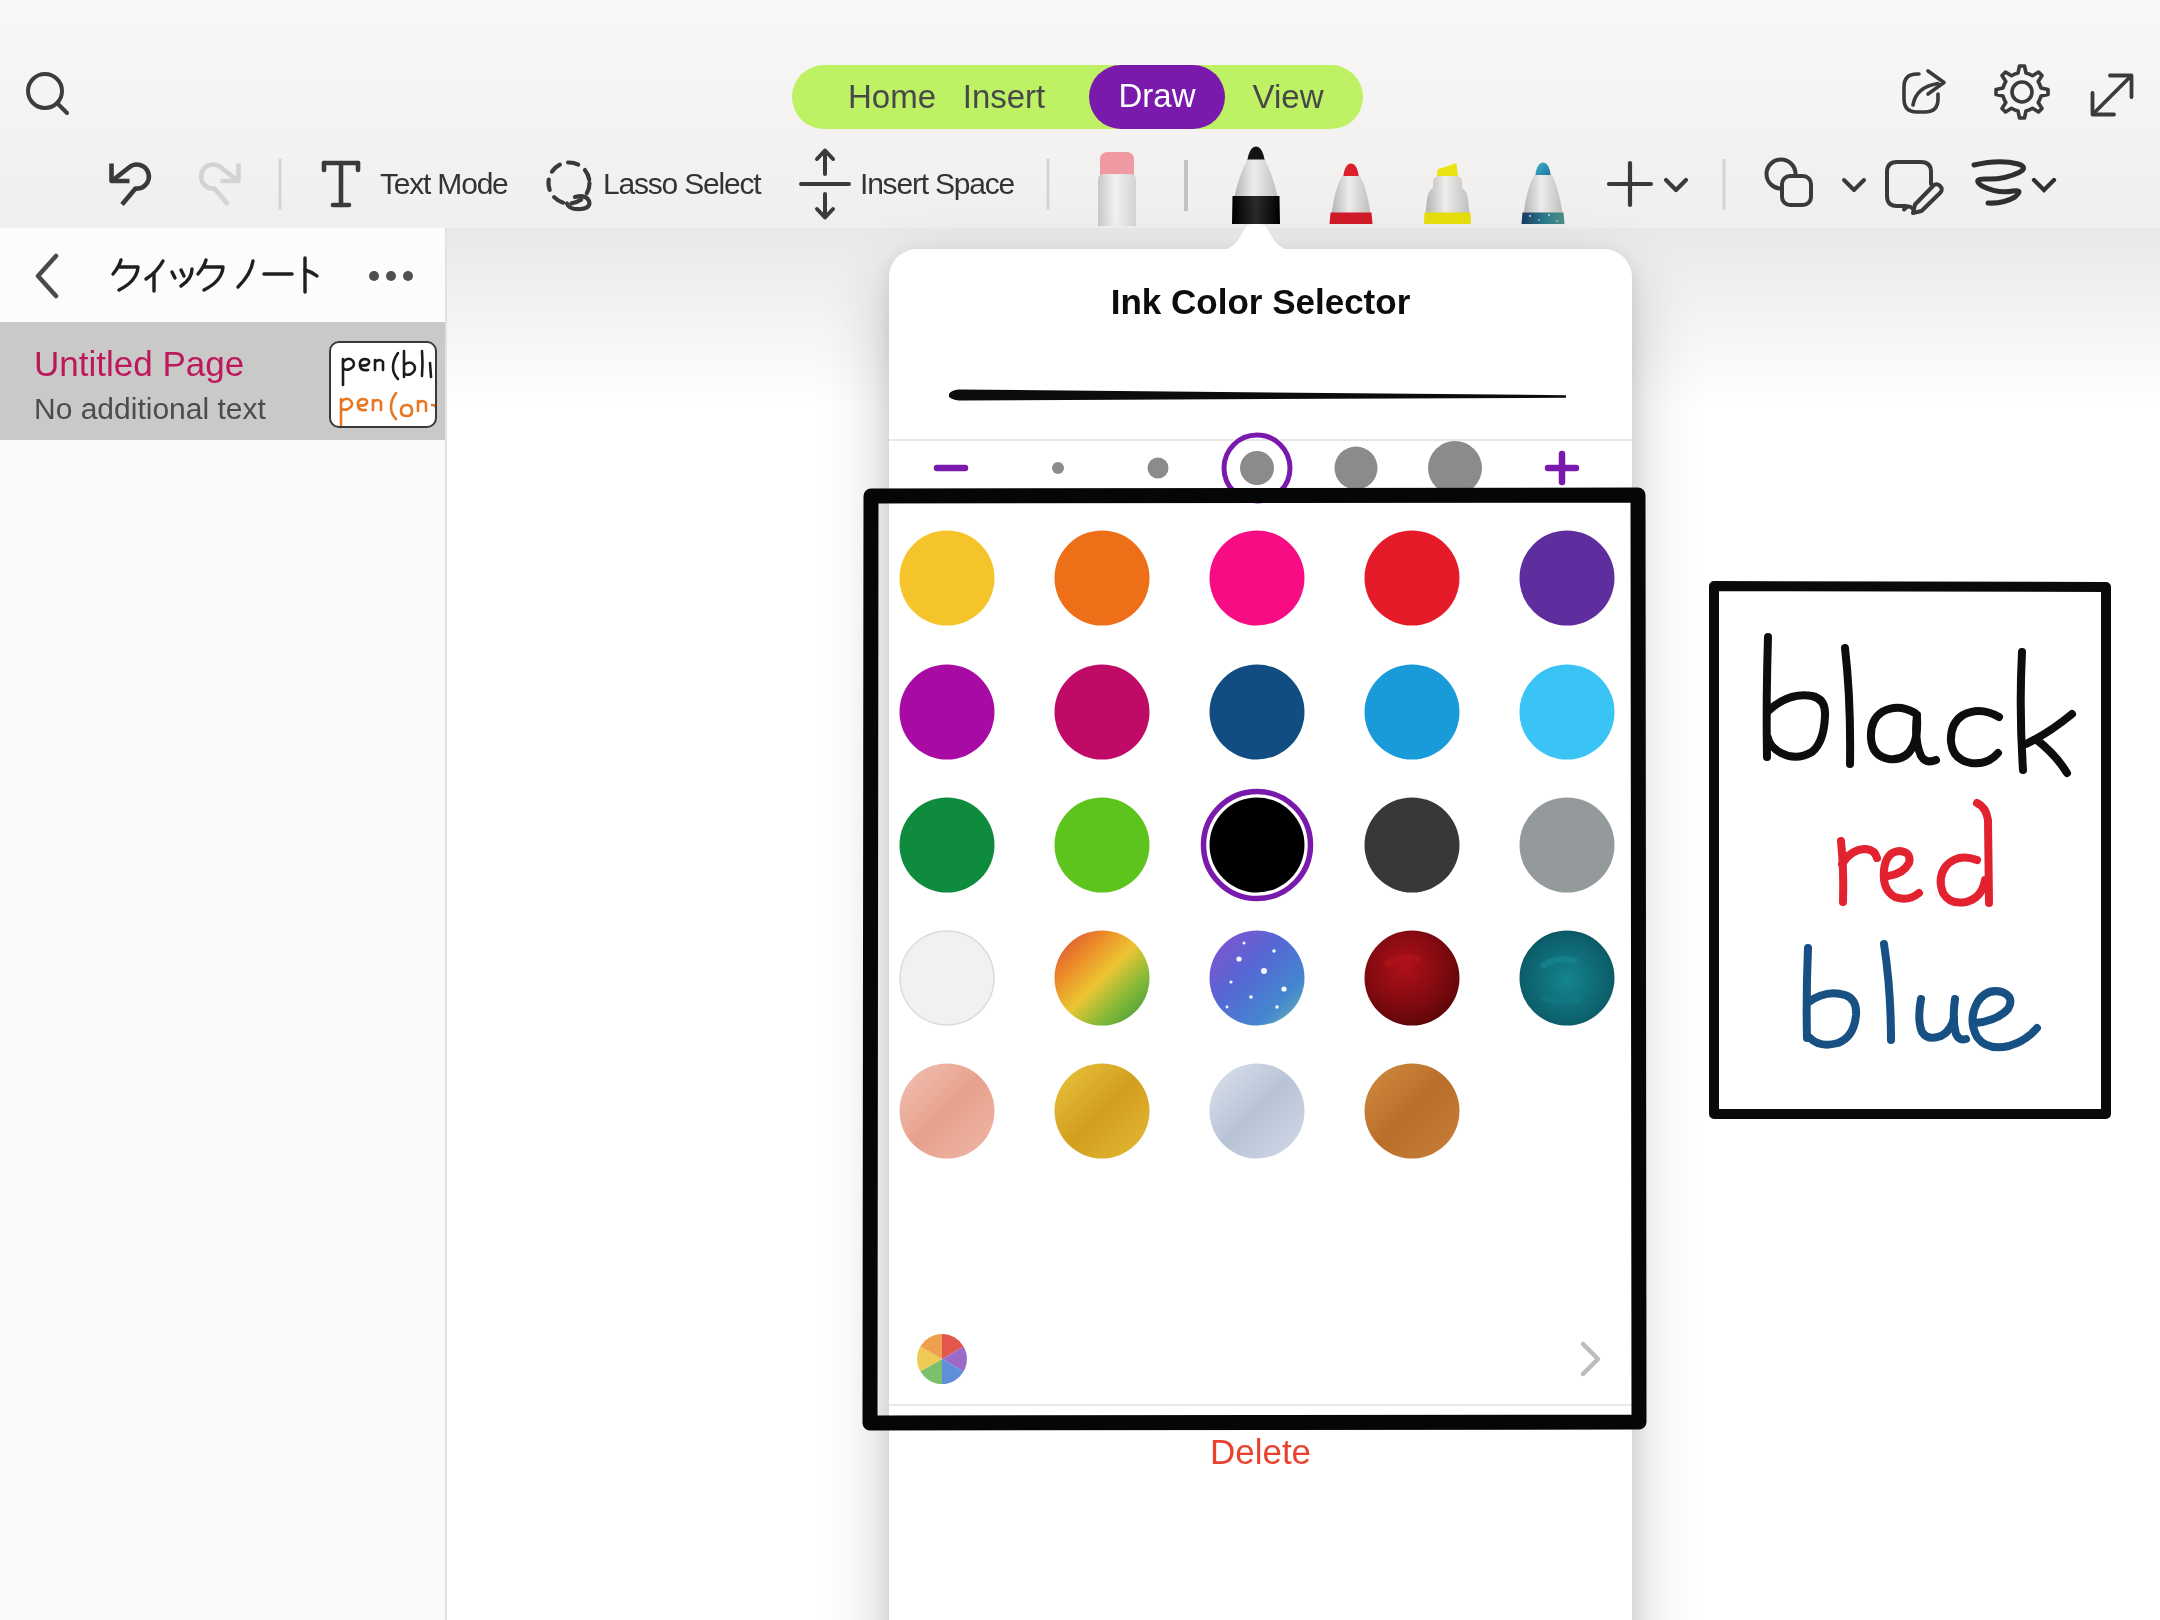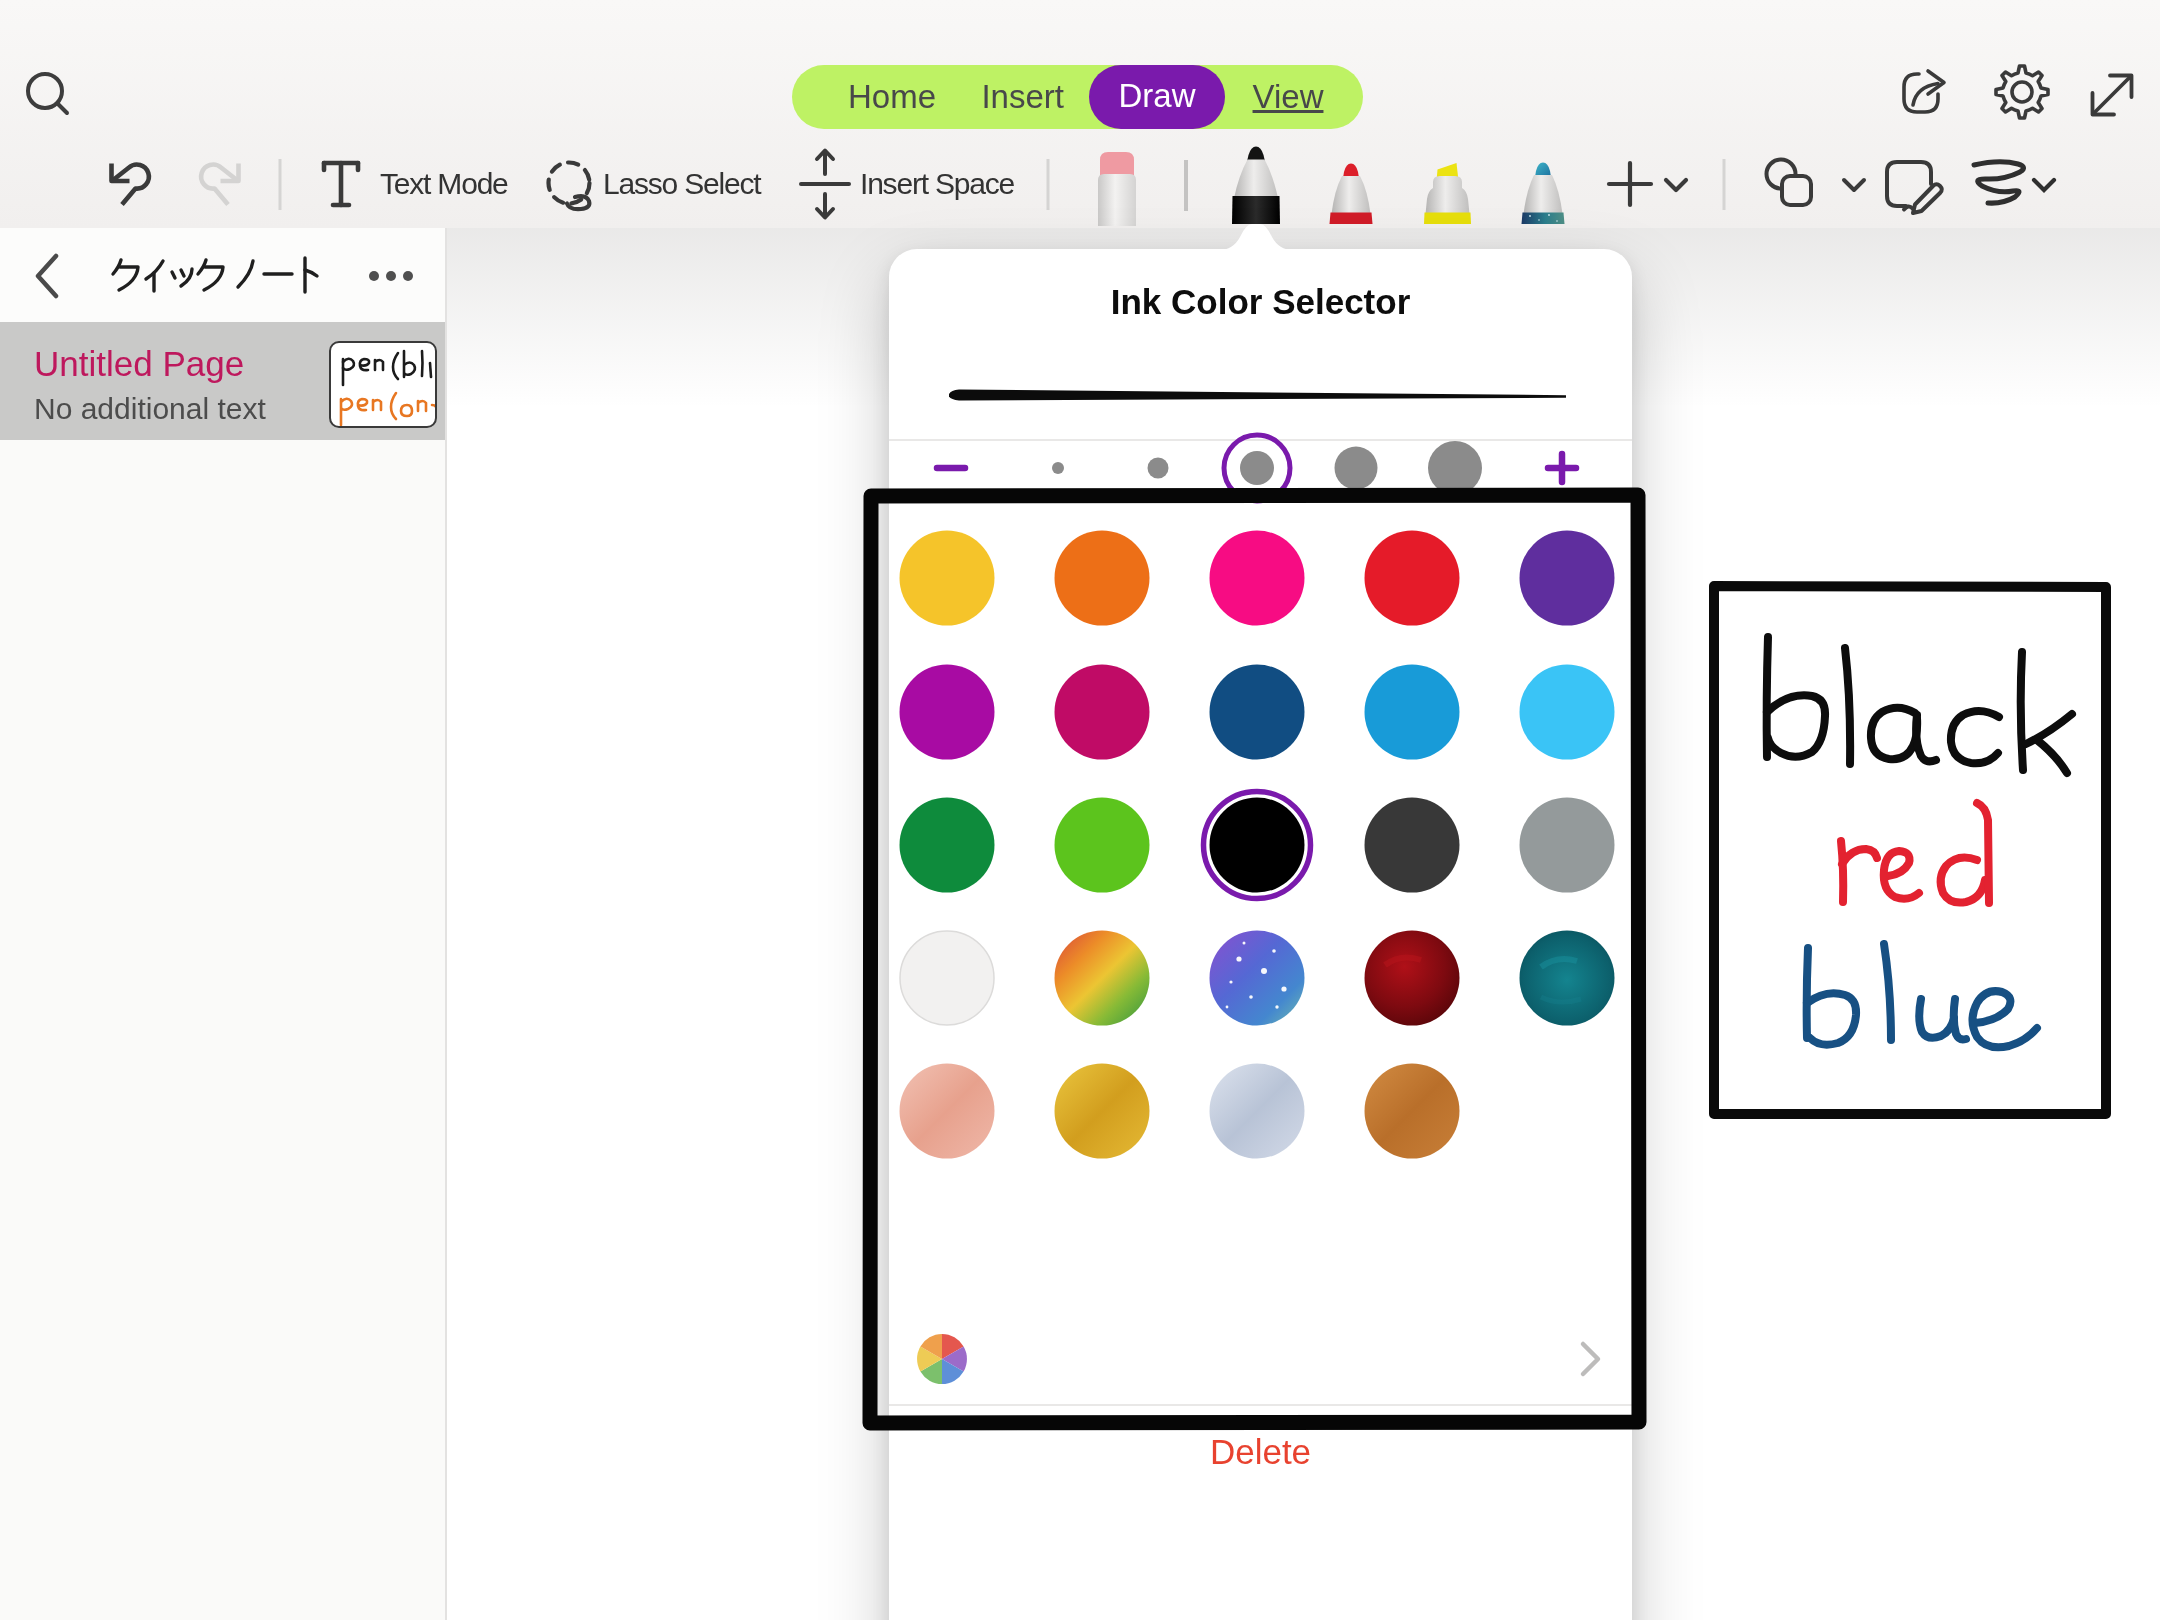--- a/index.html
+++ b/index.html
@@ -202,23 +202,23 @@
         <stop offset="0" stop-color="#1c3a66"></stop>
             <stop offset="0.55" stop-color="#2b7d8c"></stop>
             <stop offset="1" stop-color="#4f8f86"></stop>
       </linearGradient>
     </defs>
   </svg>
   </div>
 
   <div id="tabs">
     <div class="tab" style="left:30px; width:140px;">Home</div>
-    <div class="tab" style="left:152px; width:120px;text-align:right;">Insert</div>
+    <div class="tab" style="left:152px; width:120px;">Insert</div>
     <div id="tab-draw">Draw</div>
-    <div class="tab" style="left:441px; width:110px;text-decoration:underline;">View</div>
+    <div class="tab" style="left:441px; width:110px;">View</div>
   </div>
 
   <div id="sidebar">
     <div id="sideheader">
       <svg width="447" height="94" viewBox="0 0 447 94" fill="none">
         <path d="M56 28 L38 48 L56 68" stroke="#4a4a4a" stroke-width="4.5" stroke-linecap="round" stroke-linejoin="round"></path>
 
         <g stroke="#1f1f1f" stroke-width="3.4" stroke-linecap="round" stroke-linejoin="round">
 
           <path d="M121 32 Q119 39 113 46"></path>

